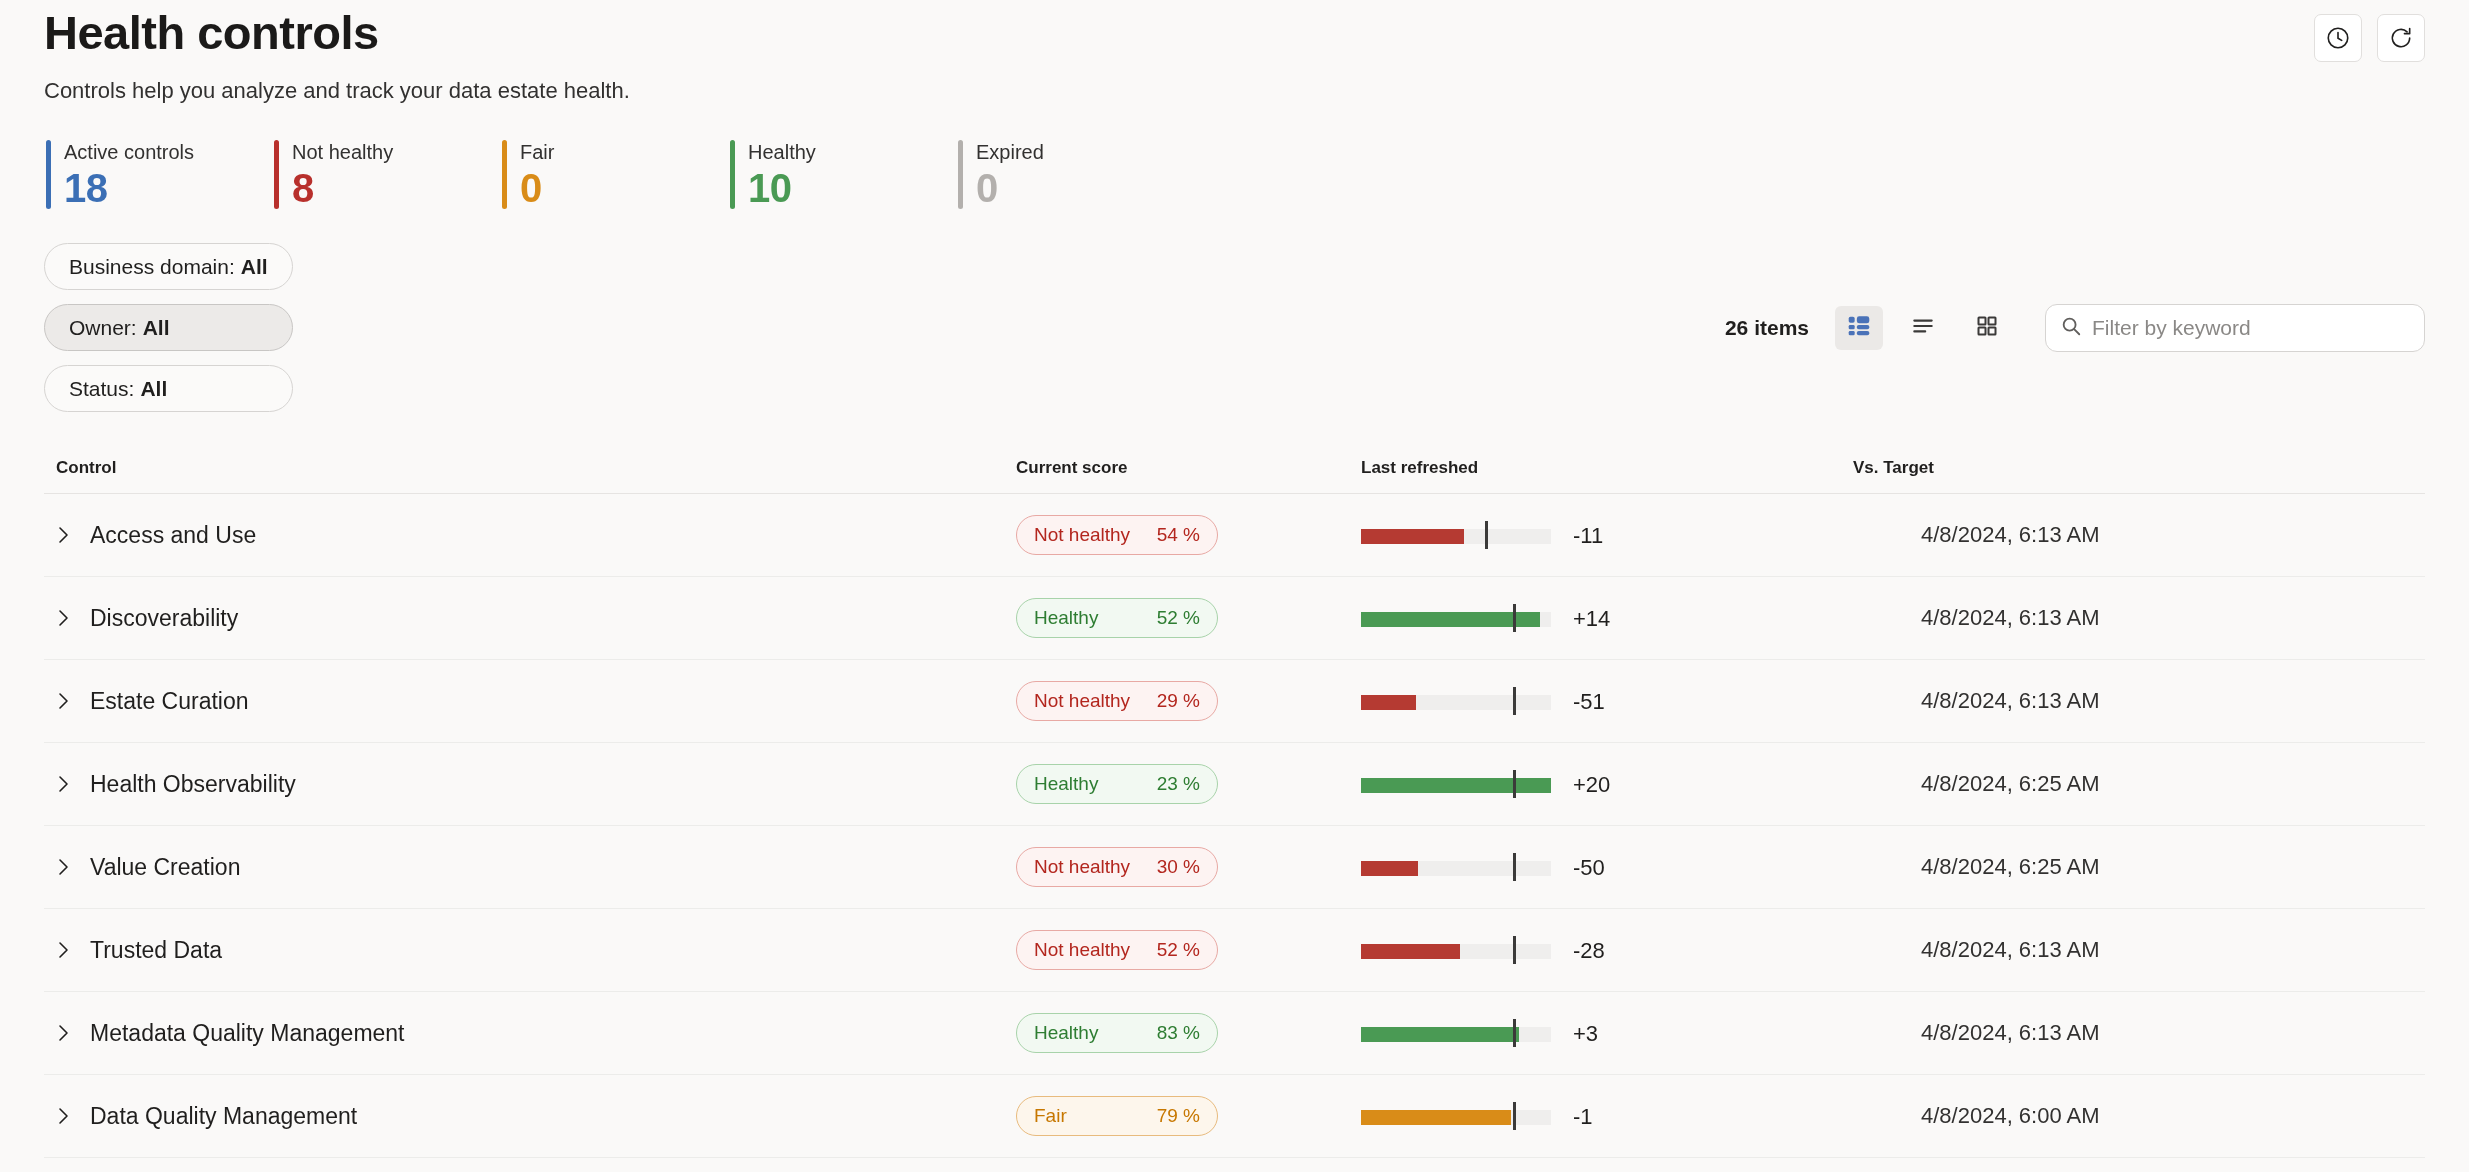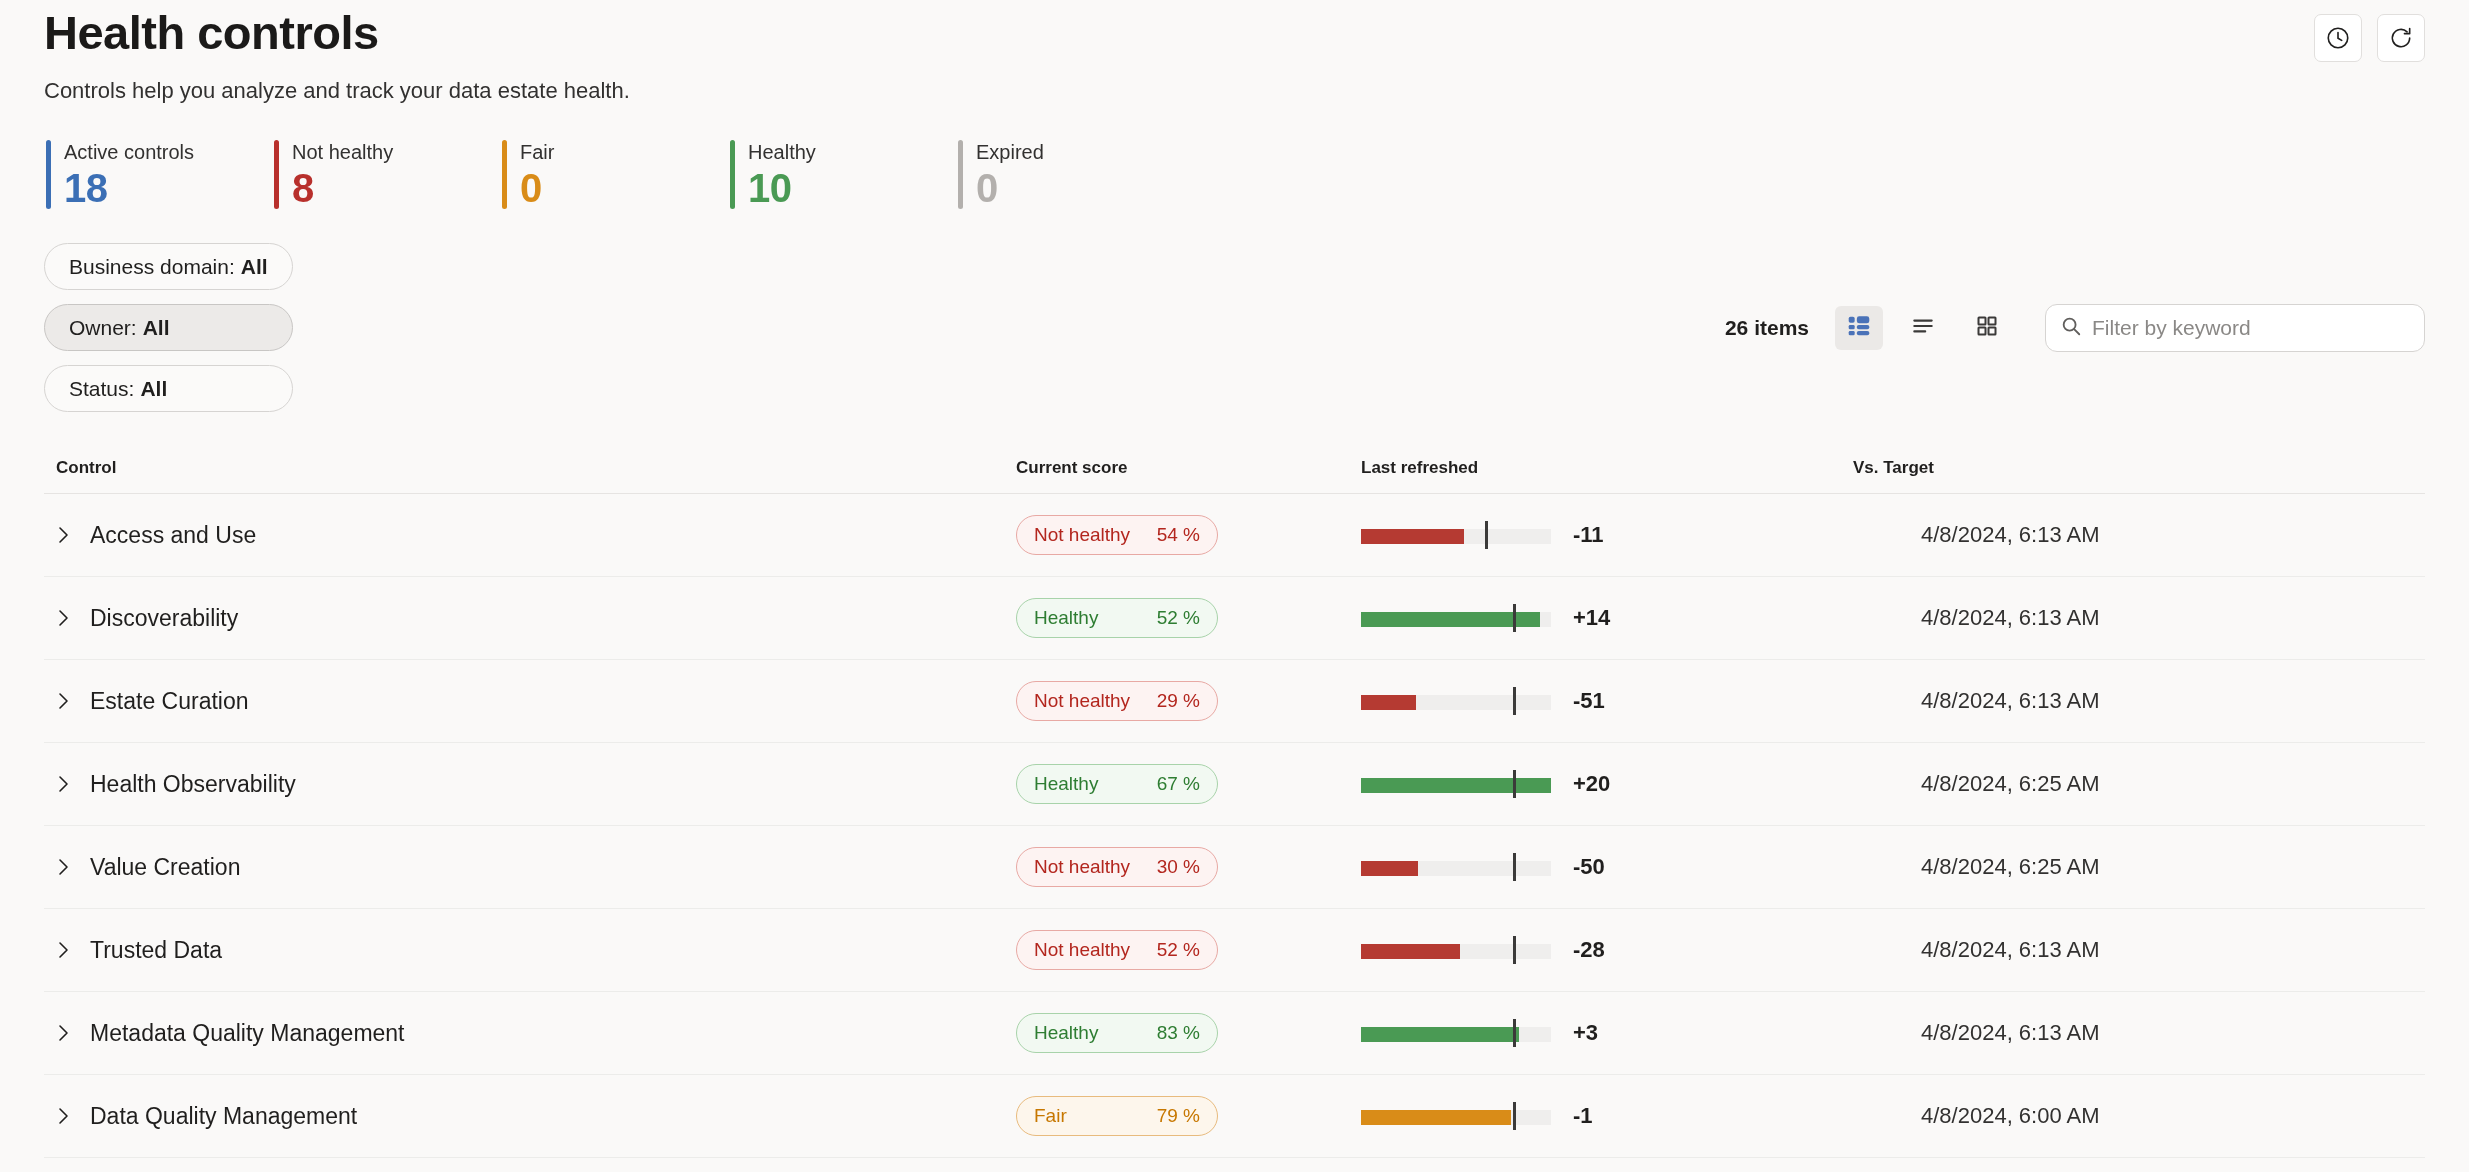--- a/index.html
+++ b/index.html
@@ -227,21 +227,21 @@
     border: 1px solid;
   }
   .pill .pill-label { font-weight: 400; }
   .pill .pill-pct { font-weight: 400; }
 
   .pill.notHealthy { color: #b3261e; border-color: #e8a9a4; background: #fdf3f2; }
   .pill.healthy    { color: #2e7d32; border-color: #a8d3aa; background: #f2f9f2; }
   .pill.fair       { color: #c77700; border-color: #e8bb7e; background: #fdf6ec; }
 
   
-  .target-cell { display: flex; align-items: center; font-weight: bold; }
+  .target-cell { display: flex; align-items: flex-end; }
   .bar-wrap {
     position: relative;
     width: 190px;
     height: 28px;
     flex: none;
   }
   .bar-track {
     position: absolute;
     top: 8px;
     left: 0;
@@ -491,21 +491,21 @@
           <div class="control-cell col-control">
             <span class="chevron">
               <svg width="16" height="22" viewBox="0 0 16 22" fill="none" stroke="#201f1e" stroke-width="1.6" stroke-linecap="round" stroke-linejoin="round">
                 <path d="M4 4l7 7-7 7"></path>
               </svg>
             </span>
             <span class="control-name">Health Observability</span>
           </div>
           <div class="col-score"><span class="pill healthy">
               <span class="pill-label">Healthy</span>
-              <span class="pill-pct">67 %</span>
+              <span class="pill-pct">23 %</span>
             </span></div>
           <div class="target-cell col-target">
             <span class="bar-wrap">
               <span class="bar-track"></span>
               <span class="bar-fill healthy" style="width:190px"></span>
               <span class="bar-marker" style="left:152px"></span>
             </span>
             <span class="delta">+20</span>
           </div>
           <div class="refresh-cell col-refresh">4/8/2024, 6:25 AM</div>

